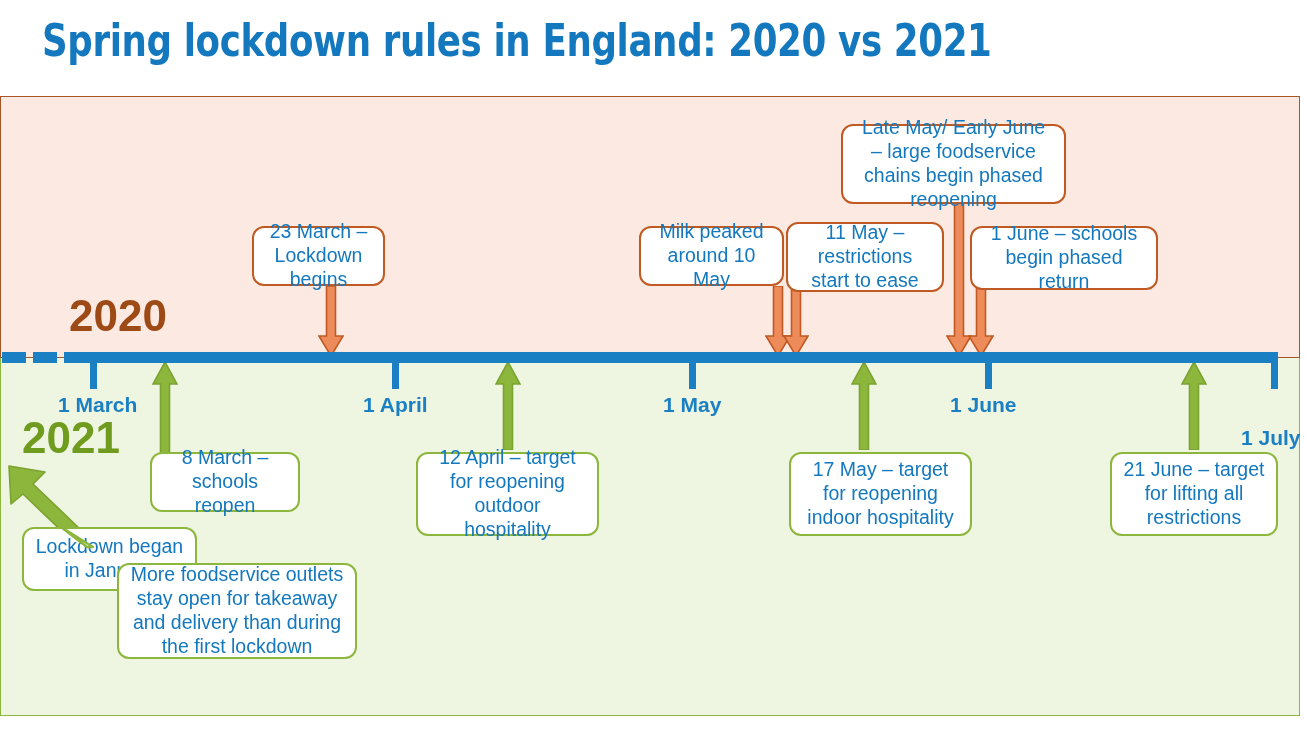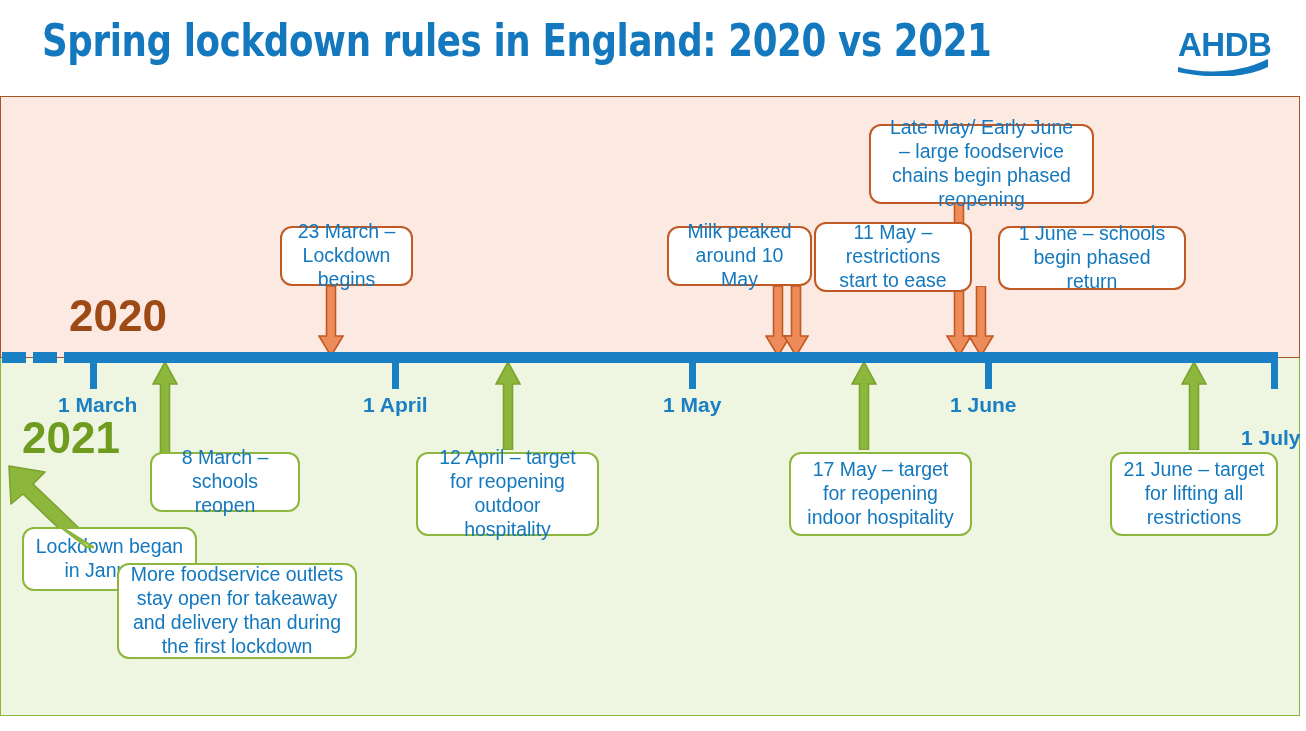--- a/index.html
+++ b/index.html
@@ -127,47 +127,41 @@
     display: flex;
     align-items: center;
     justify-content: center;
     text-align: center;
     color: #1378be;
     font-size: 19.5px;
     line-height: 1.22;
     padding: 7px 11px;
     z-index: 8;
   }
-  .box.orange { border: 2.5px solid #c05a22; margin-left: 28px; }
+  .box.orange { border: 2.5px solid #c05a22; }
   .box.green  { border: 2.5px solid #8cb63c; }
 
   
   .conn {
     position: absolute;
     z-index: 4;
   }
   .conn svg { display: block; }
 
   
   #bubble-tail {
     position: absolute;
     z-index: 9;
   }
 </style>
 </head>
 <body>
 
 <div id="header">
   <div id="page-title">Spring lockdown rules in England: 2020 vs 2021</div>
-  <div id="logo">
-    <svg width="96" height="52" viewBox="0 0 96 52">
-      <text x="2" y="32" font-family="Liberation Sans, sans-serif" font-size="33" font-weight="bold" fill="#1378be" letter-spacing="-0.5">AHDB</text>
-      <path d="M2 43 C 26 50, 62 50, 92 35 L 92 43 C 62 57, 26 53, 2 48 Z" fill="#1378be"></path>
-    </svg>
-  </div>
 </div>
 
 <div id="panel-2020"></div>
 <div id="panel-2021"></div>
 
 <div id="label-2020">2020</div>
 <div id="label-2021">2021</div>
 
 <div class="conn" style="left:318px; top:286px;">
   <svg width="26" height="72" viewBox="0 0 26 72">

